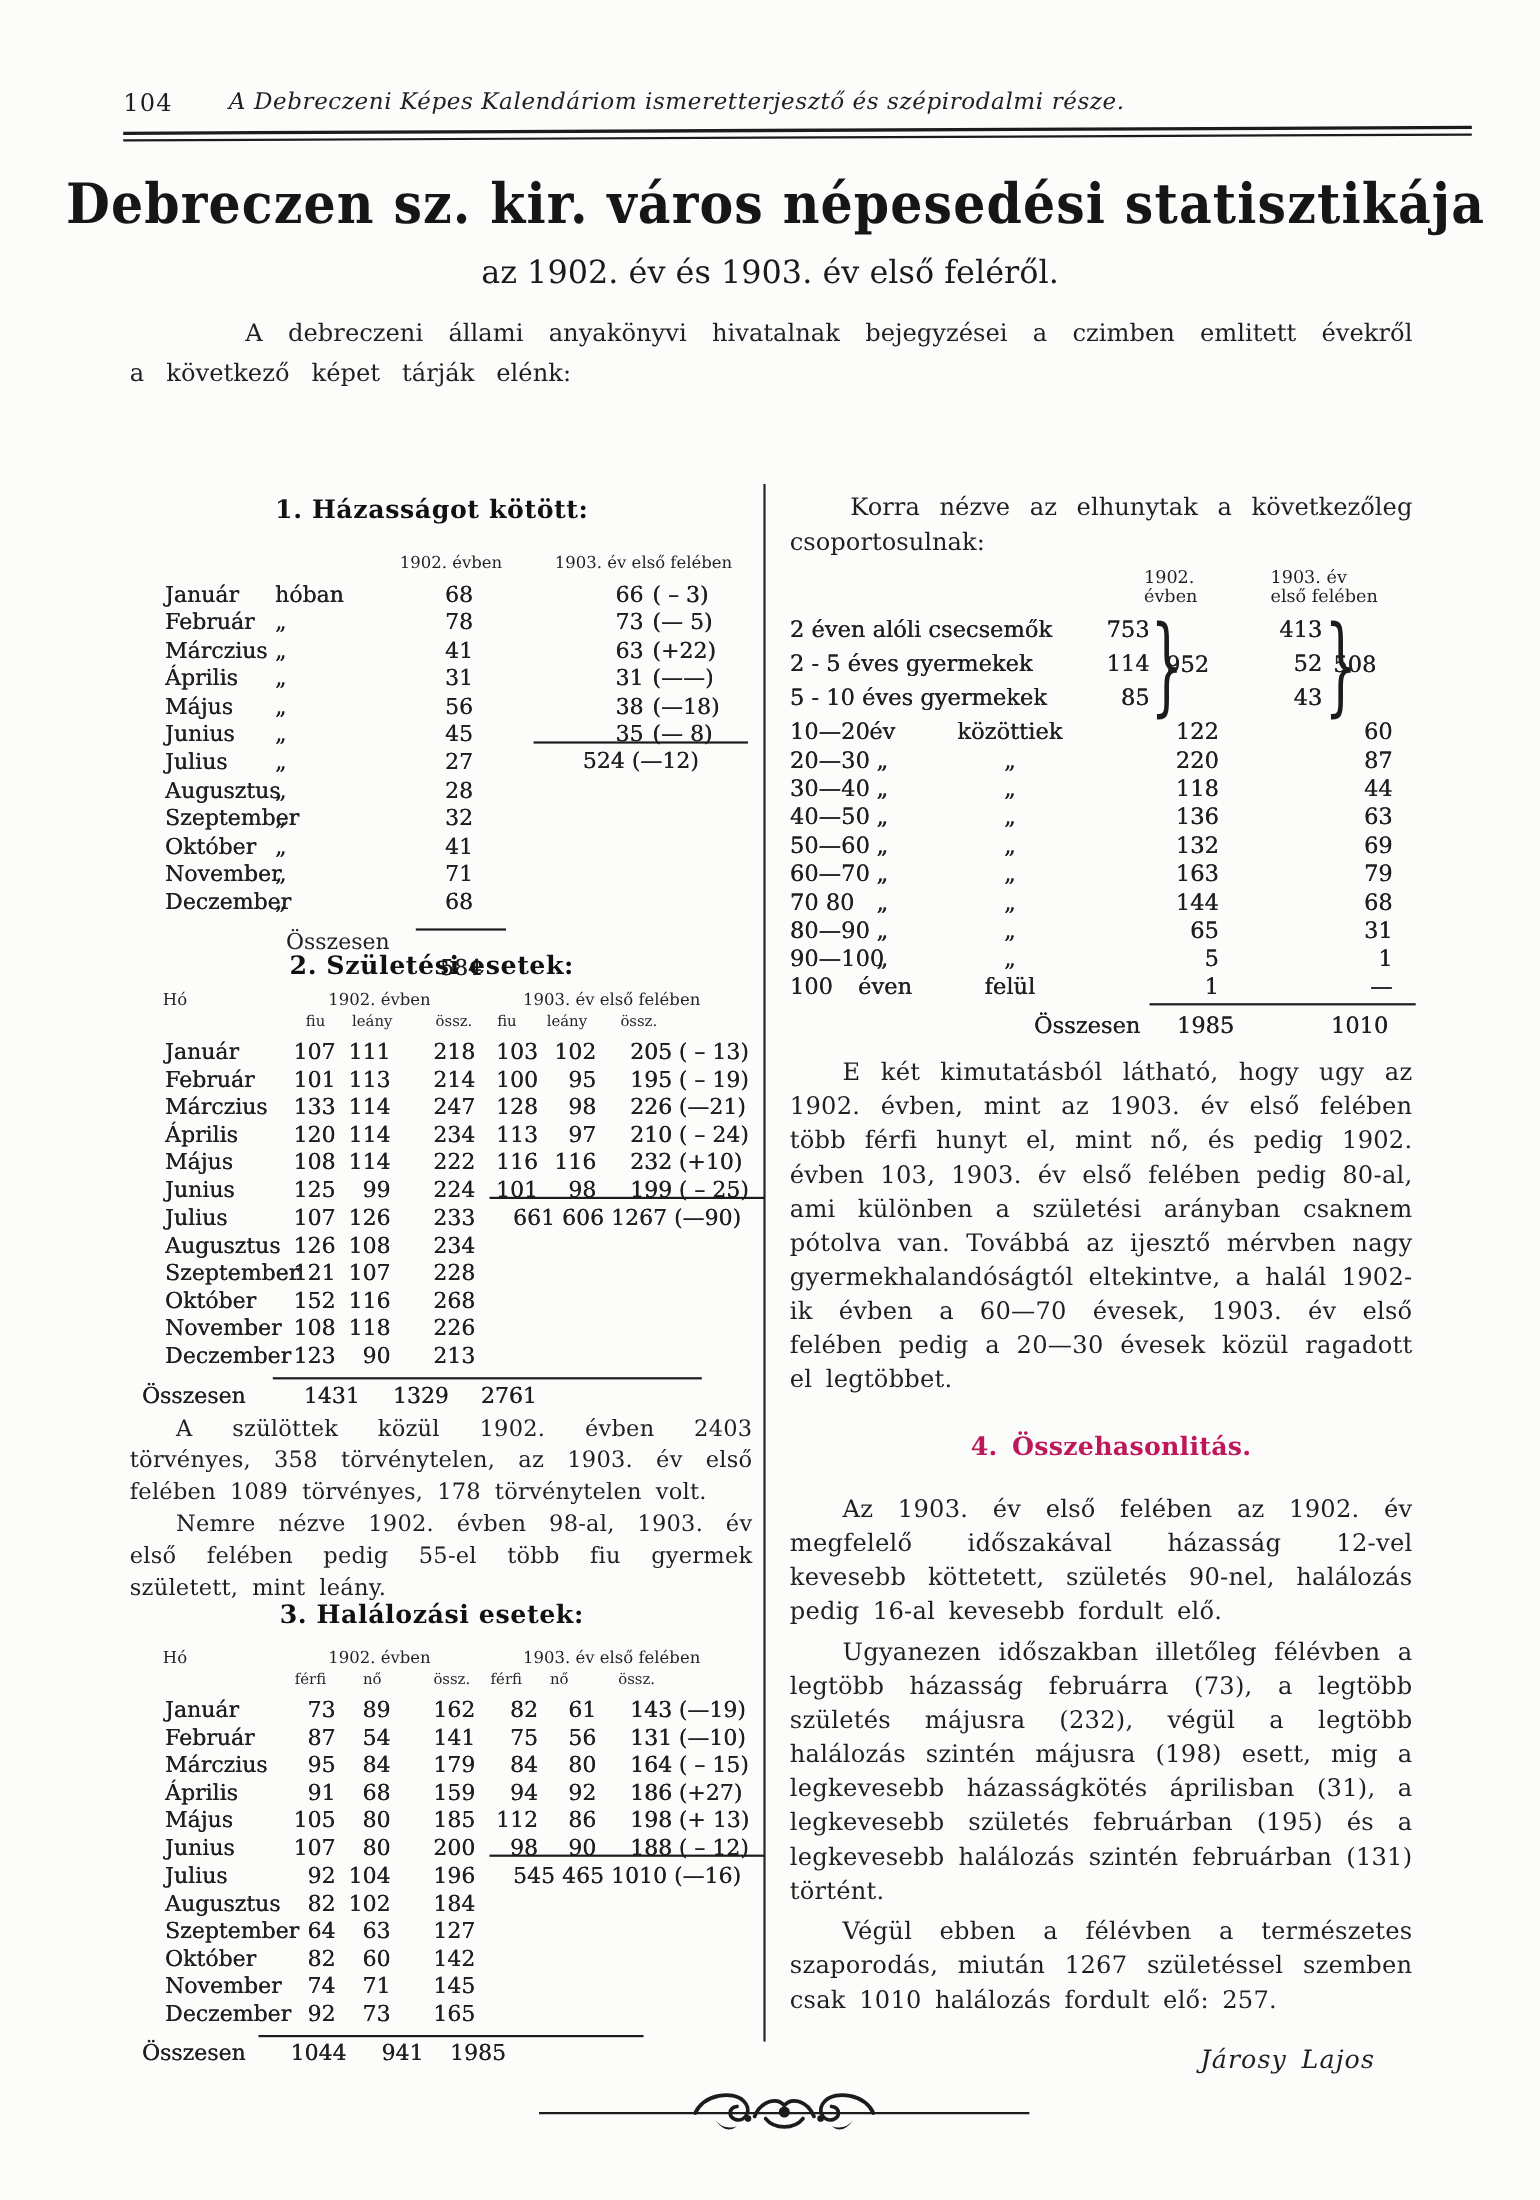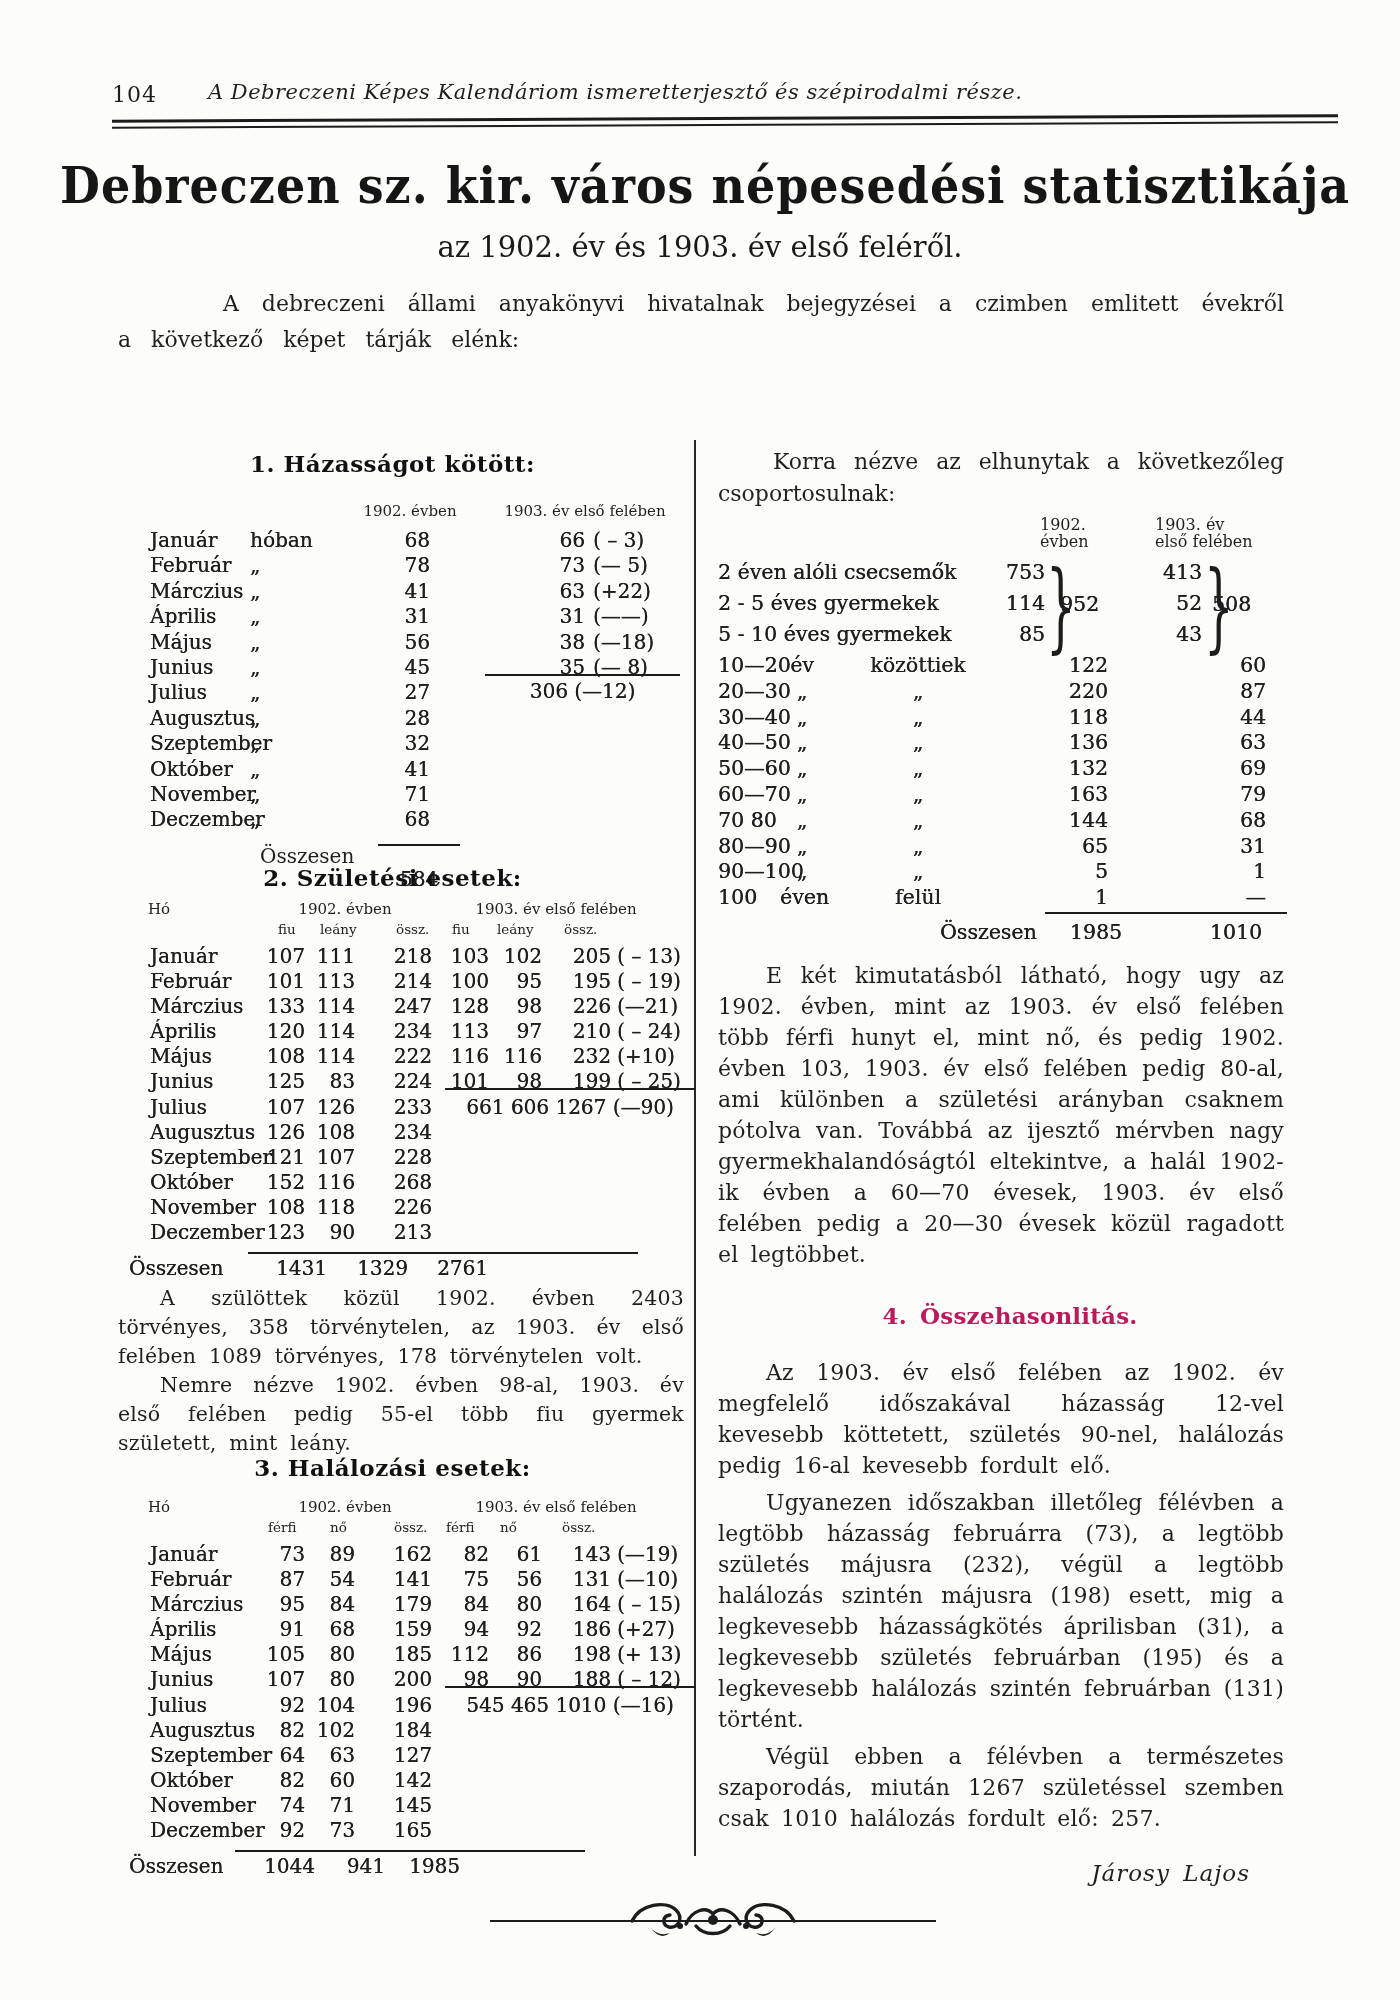--- a/index.html
+++ b/index.html
@@ -223,21 +223,21 @@
         </div>
 
         <div class="t1row cellnum">
           <span class="t1-m">Deczember</span>
           <span class="t1-d">„</span>
           <span class="t1-v1">68</span>
           <span class="t1-v2"></span>
           <span class="t1-df"></span>
         </div>
       </div>
-    <div class="t1total1903 cellnum">306 (—12)</div>
+    <div class="t1total1903 cellnum">524 (—12)</div>
     <div class="t1ossz">
       <span class="lbl">Összesen</span>
       <span class="val cellnum">584</span>
     </div>
   </div>
 
   <div class="abs sechead h2">2. Születési esetek:</div>
   <div class="abs shead" style="left:148px;top:900px;">Hó</div>
   <div class="abs shead tY1" style="left:280px;top:900px;">1902. évben</div>
   <div class="abs shead tY2" style="left:450px;top:900px;">1903. év első felében</div>
@@ -302,21 +302,21 @@
           <span class="c-c">222</span>
           <span class="c-d">116</span>
           <span class="c-e">116</span>
           <span class="c-f">232</span>
           <span class="c-g">(+10)</span>
         </div>
 
         <div class="trow cellnum">
           <span class="c-m">Junius</span>
           <span class="c-a">125</span>
-          <span class="c-b">83</span>
+          <span class="c-b">99</span>
           <span class="c-c">224</span>
           <span class="c-d">101</span>
           <span class="c-e">98</span>
           <span class="c-f">199</span>
           <span class="c-g">( – 25)</span>
         </div>
 
         <div class="trow cellnum">
           <span class="c-m">Julius</span>
           <span class="c-a">107</span>

